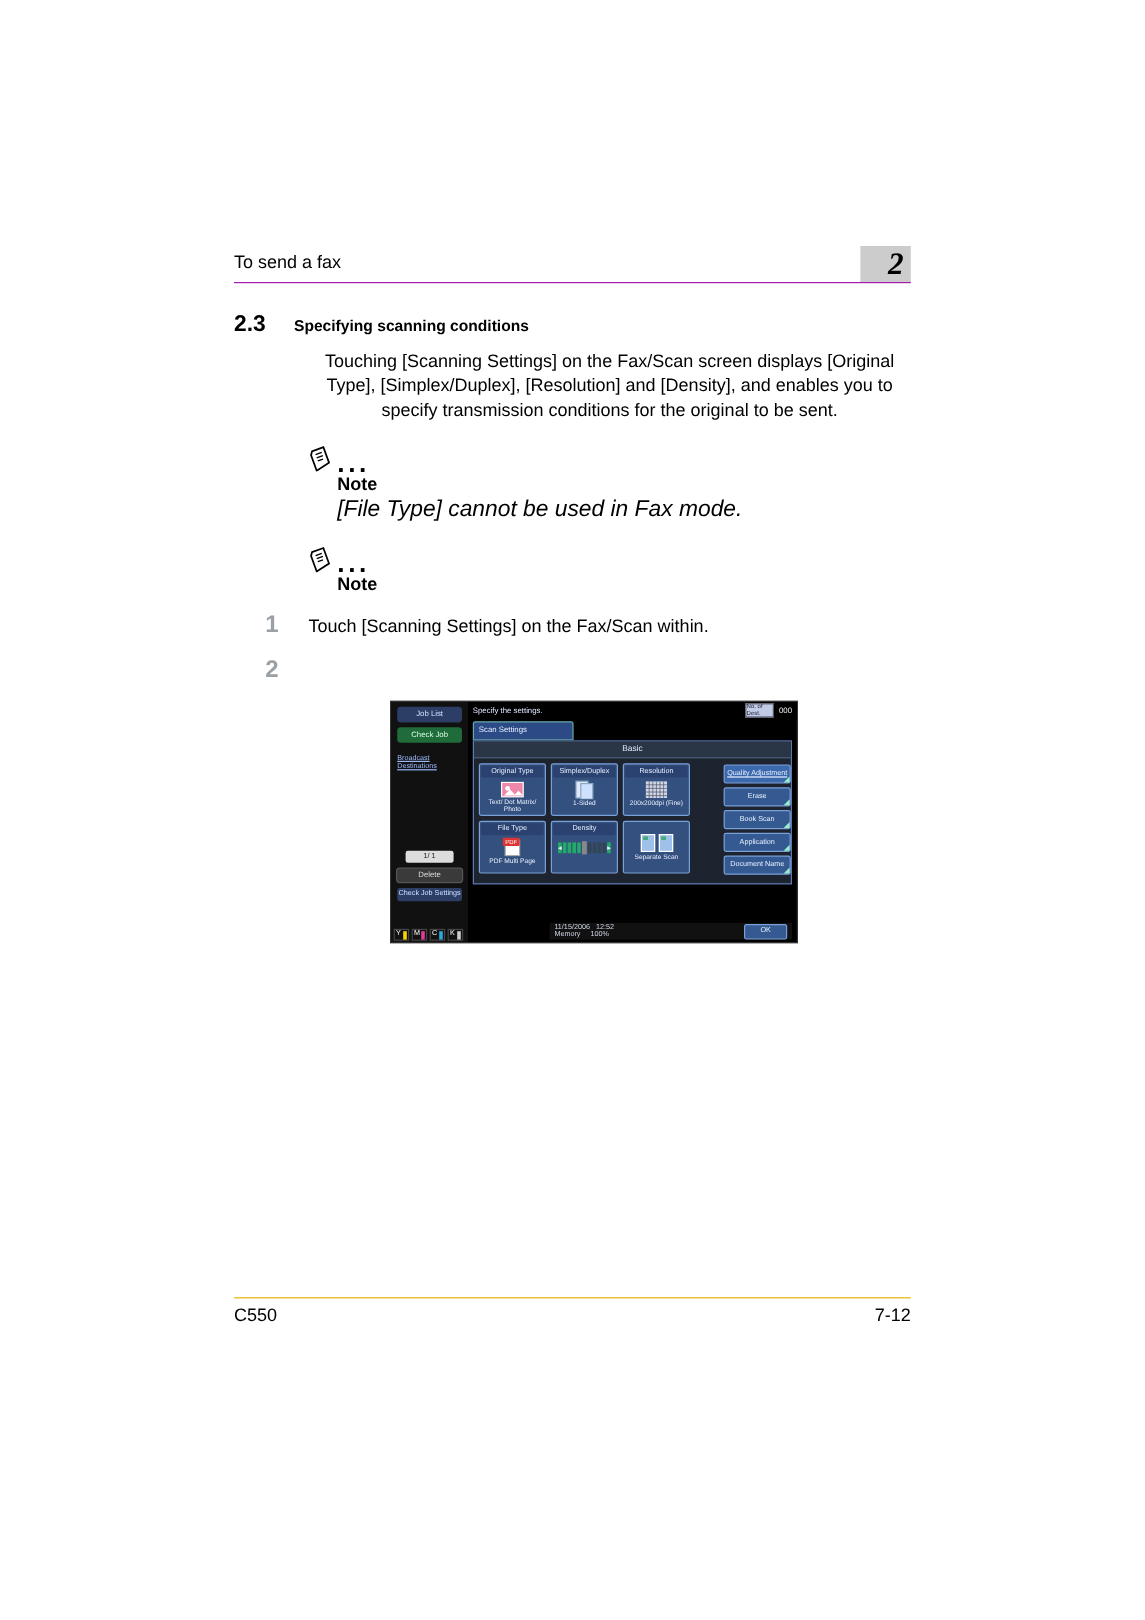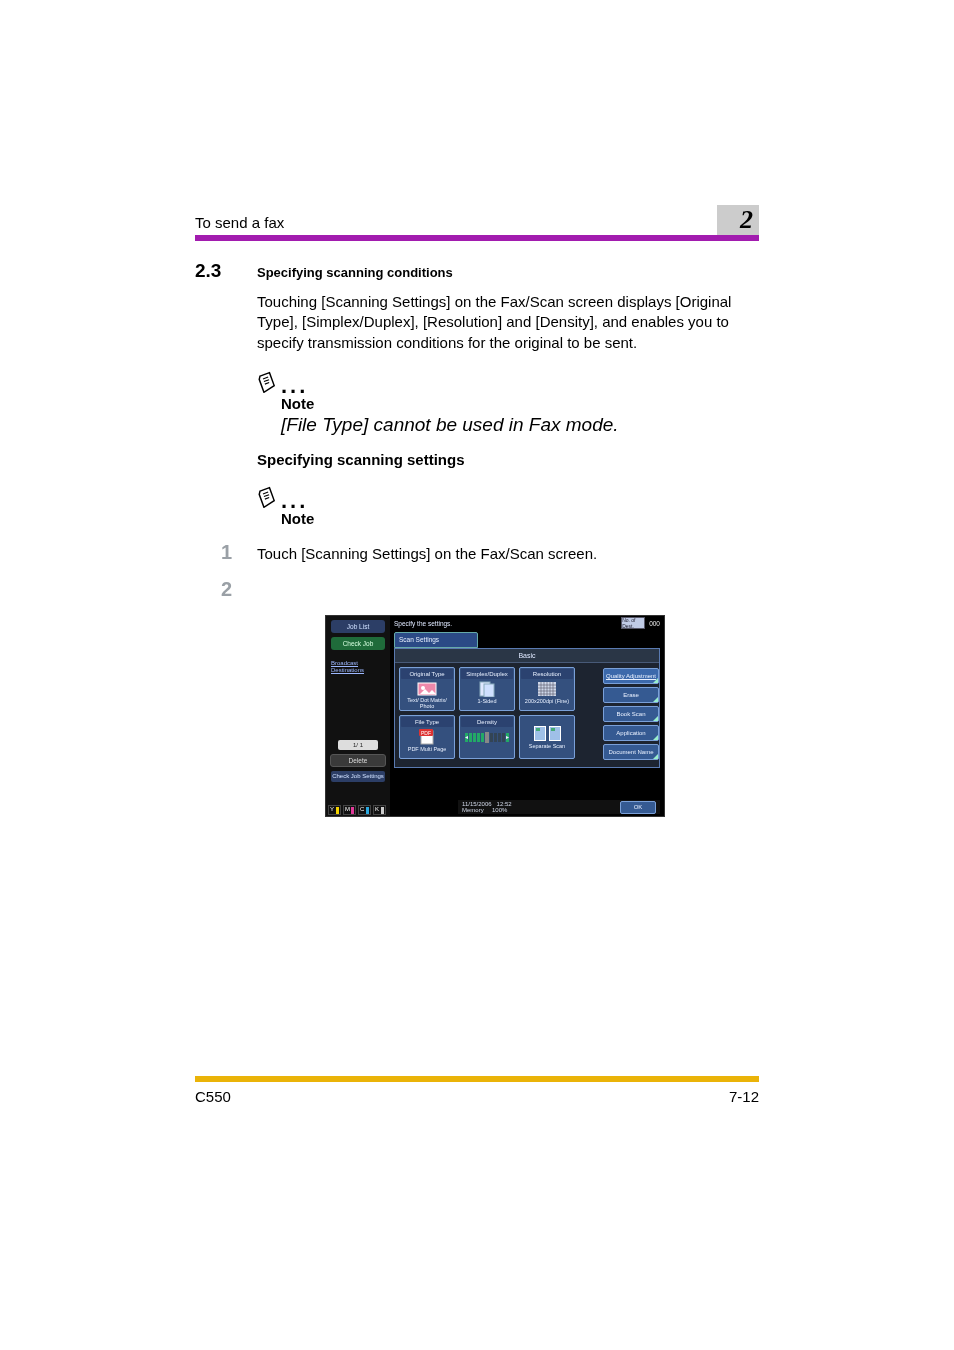--- a/index.html
+++ b/index.html
@@ -18,23 +18,23 @@
     height: 1350px;
     box-sizing: border-box;
     padding: 0;
   }
   .header-row {
     position: absolute;
     left: 195px;
     right: 195px;
     top: 205px;
     display: flex;
-    align-items: flex-end;
+    align-items: center;
     justify-content: space-between;
-    border-bottom: 6px solid #a21caf;
+    border-bottom: 1px solid #a21caf;
     padding-bottom: 4px;
   }
   .header-title {
     font-size: 15px;
   }
   .chapter-tab {
     position: relative;
     width: 42px;
     height: 30px;
     background: #ccc;
@@ -51,37 +51,38 @@
   }
   .content {
     position: absolute;
     left: 195px;
     right: 195px;
     top: 260px;
   }
   .sec-row {
     display: flex;
     align-items: baseline;
-    gap: 22px;
+    gap: 10px;
     margin-bottom: 10px;
   }
   .sec-num {
     font-size: 19px;
     font-weight: bold;
     width: 40px;
   }
   .sec-title {
     font-size: 13px;
     font-weight: bold;
   }
   .body-text {
     margin-left: 62px;
     font-size: 15px;
     line-height: 1.35;
     margin-bottom: 14px;
+    text-align: center;
   }
   .note-block {
     margin-left: 62px;
     margin-bottom: 14px;
   }
   .note-icon-row {
     display: flex;
     align-items: flex-end;
     gap: 2px;
     height: 26px;
@@ -393,21 +394,21 @@
     line-height: 11px;
     border-radius: 2px;
   }
   .ui-bottom .dt { line-height: 1.1; }
 
   .footer {
     position: absolute;
     left: 195px;
     right: 195px;
     bottom: 245px;
-    border-top: 6px solid #eab308;
+    border-top: 1px solid #eab308;
     padding-top: 6px;
     display: flex;
     justify-content: space-between;
     font-size: 15px;
     gap: 39px;
   }
 </style>
 </head>
 <body>
 
@@ -434,38 +435,37 @@
             <path fill="none" stroke="#000" stroke-width="1.6" d="M6 3 L17 3 L17 18 L4 21 L4 6 Z" transform="rotate(-20 12 12)"></path>
             <path fill="none" stroke="#000" stroke-width="1.2" d="M8 7 L14 7 M8 10 L14 10 M8 13 L13 13" transform="rotate(-20 12 12)"></path>
           </svg>
         </span>
         <span class="note-dots">...</span>
       </div>
       <div class="note-label">Note</div>
       <div class="note-body">[File Type] cannot be used in Fax mode.</div>
     </div>
 
-    <div class="subheading">Specifying scanning settings</div>
 
     <div class="note-block">
       <div class="note-icon-row">
         <span class="note-icon">
           <svg viewBox="0 0 24 24" width="22" height="22">
             <path fill="none" stroke="#000" stroke-width="1.6" d="M6 3 L17 3 L17 18 L4 21 L4 6 Z" transform="rotate(-20 12 12)"></path>
             <path fill="none" stroke="#000" stroke-width="1.2" d="M8 7 L14 7 M8 10 L14 10 M8 13 L13 13" transform="rotate(-20 12 12)"></path>
           </svg>
         </span>
         <span class="note-dots">...</span>
       </div>
       <div class="note-label">Note</div>
     </div>
 
     <div class="step-row">
       <span class="step-num">1</span>
-      <span class="step-text">Touch [Scanning Settings] on the Fax/Scan screen.</span>
+      <span class="step-text">Touch [Scanning Settings] on the Fax/Scan within.</span>
     </div>
 
     <div class="step-row">
       <span class="step-num">2</span>
     </div>
 
     <div class="ui-screenshot">
 
       <div class="ui-left">
         <span class="sidebtn dark">Job List</span>

